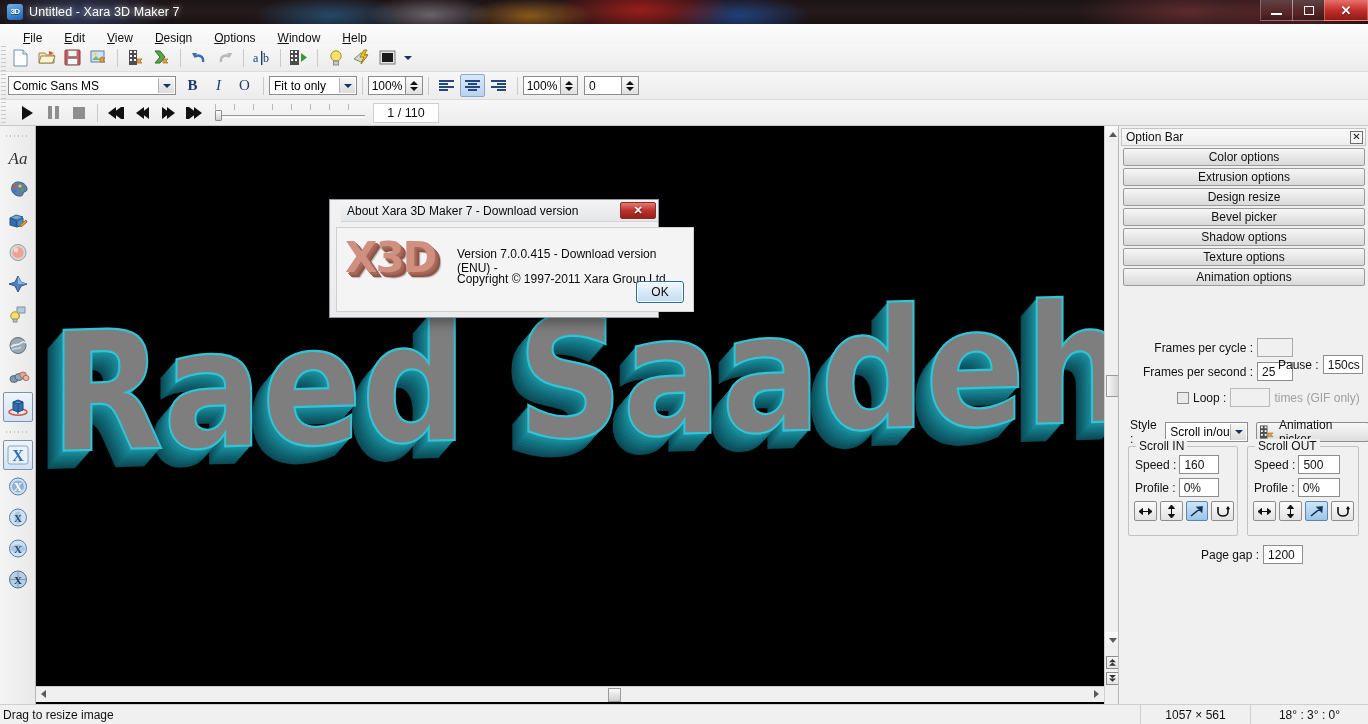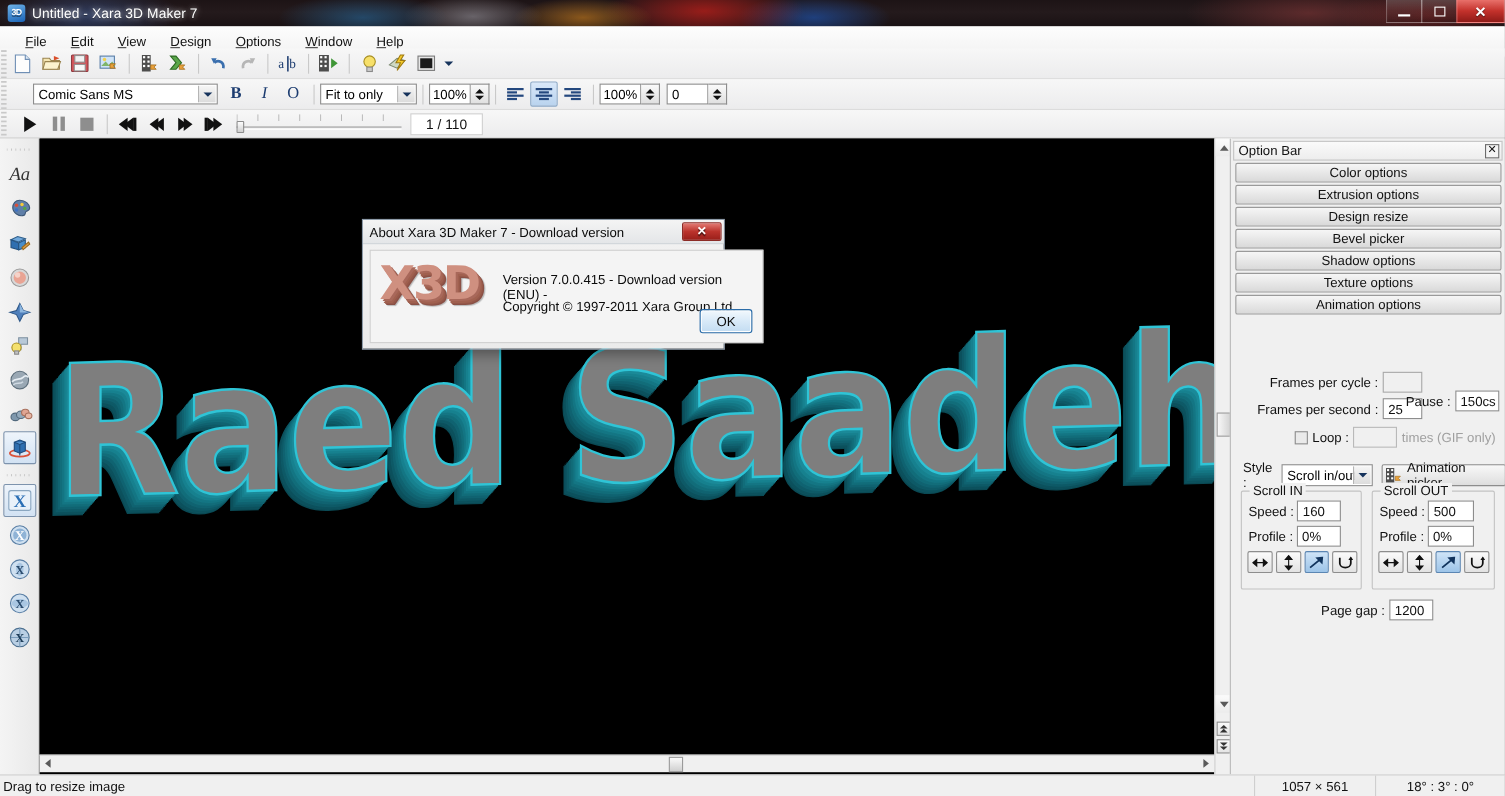--- a/index.html
+++ b/index.html
@@ -69,21 +69,21 @@
   .menu-item u{ text-decoration:underline; }
 
   
   .toolbar{
     position:absolute; left:0; width:1368px;
     background:linear-gradient(180deg,#f7f7f7,#ececed);
     border-bottom:1px solid #dcdcdc;
     display:flex; align-items:center;
   }
   #toolbar1{ top:44px; height:28px; padding-left:8px; }
-  #toolbar2{ top:72px; height:28px; padding-left:26px; }
+  #toolbar2{ top:72px; height:28px; padding-left:4px; }
   #toolbar3{ top:100px; height:26px; padding-left:8px; border-bottom:1px solid #c8c8c8;}
   .grip{
     position:absolute; left:1px; width:5px; height:100%;
     background-image:
       linear-gradient(180deg, transparent 2px, #c9c9c9 2px, #c9c9c9 3px, transparent 3px);
     background-size:100% 4px;
   }
   .tool{
     width:25px;height:23px; display:flex;align-items:center;justify-content:center;
     margin-right:1px; cursor:default; border:1px solid transparent; border-radius:2px;
@@ -238,20 +238,21 @@
   }
   .st-msg{padding-left:3px;}
   .st-cell{border-left:1px solid #cfcfcf;height:20px;display:flex;align-items:center;justify-content:center;}
 
   
   .dialog{
     position:absolute; left:329px; top:199px; width:330px; height:119px;
     background:linear-gradient(180deg,#f2f2f2,#ebebeb);
     border:1px solid #8d9aa8;
     box-shadow:0 3px 14px rgba(0,0,0,.45);
+    padding-left:11px;
   }
   .dlg-title{
     height:22px; display:flex;align-items:center;
     background:linear-gradient(180deg,#f4f4f4,#e4e6e8);
     border-bottom:1px solid #cfd4d9; padding-left:6px; font-size:12px;color:#0b0b0b;
   }
   .dlg-x{
     position:absolute; right:2px; top:2px; width:36px;height:17px;
     background:linear-gradient(180deg,#e37b74,#bb332c 50%,#9a1f1a);
     border:1px solid #8c2b26; border-radius:2px;

